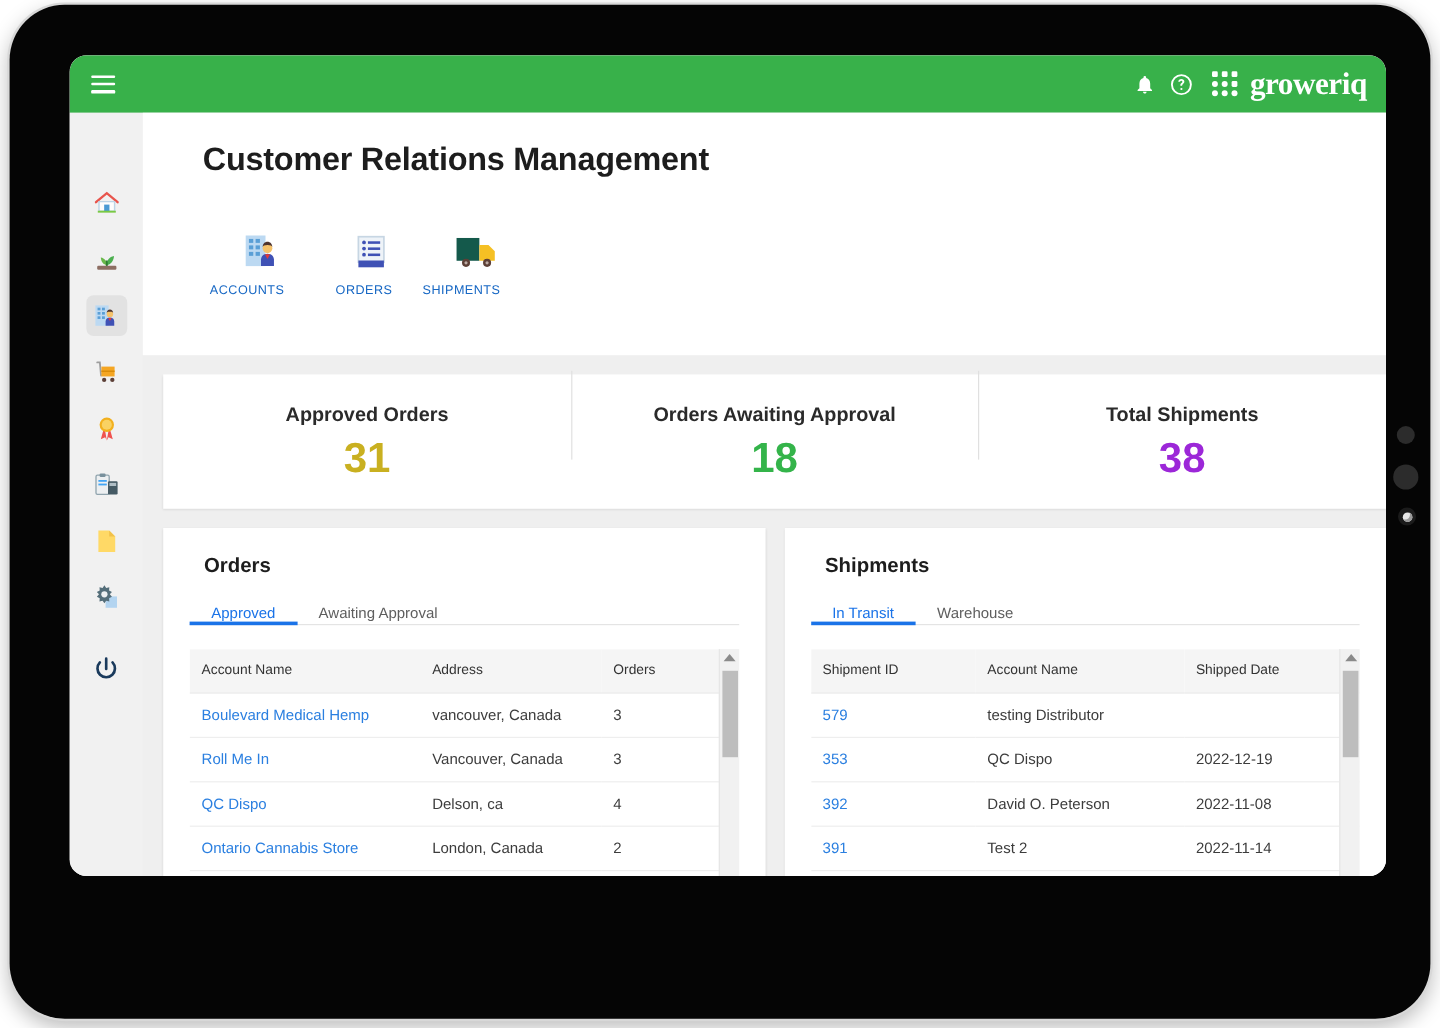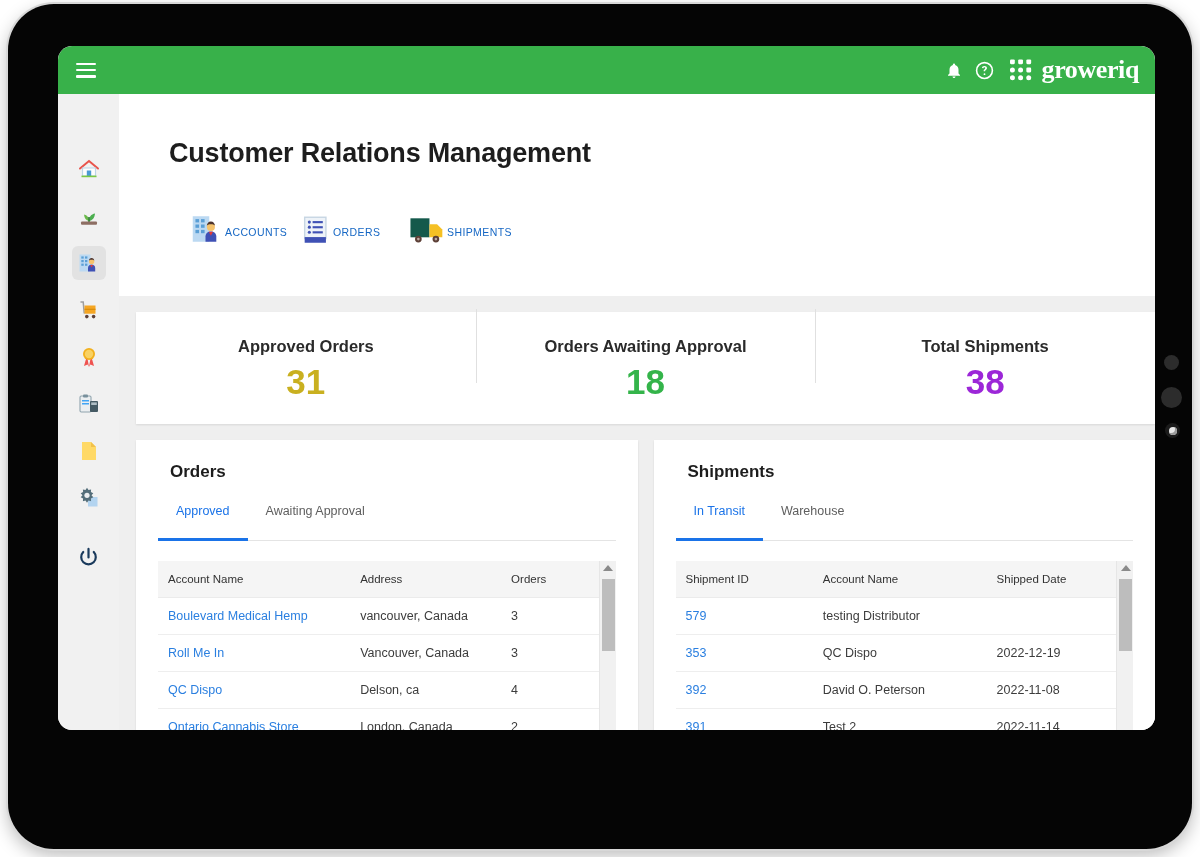--- a/index.html
+++ b/index.html
@@ -108,34 +108,33 @@
   .content {
     position: absolute;
     left: 61px; top: 48px;
     width: 1036px; height: 718px;
     background: #efefef;
   }
 
   .page-head {
     background: #ffffff;
     height: 202px;
-    padding: 44px 0 0 50px;
+    padding: 24px 0 0 50px;
   }
   .page-title {
     font-size: 27px;
     font-weight: 700;
     color: #1d1d1d;
     letter-spacing: -0.2px;
   }
   .shortcut-row { display: flex; gap: 22px; margin-top: 38px; }
   .shortcut {
     width: 68px;
-    display: flex; flex-direction: row; align-items: center;
+    display: flex; flex-direction: column; align-items: flex-end;
     cursor: pointer;
-    margin-left: 20px;
   }
   .shortcut .sc-icon { height: 40px; display: flex; align-items: flex-end; }
   .shortcut .sc-label {
     margin-top: 9px;
     font-size: 10.5px;
     color: #1667c4;
     letter-spacing: 0.4px;
     white-space: nowrap;
   }
 
@@ -191,21 +190,21 @@
     margin-left: 34px;
   }
   .tabs {
     display: flex;
     margin: 22px 22px 0 22px;
     border-bottom: 1px solid #e4e4e4;
   }
   .tab {
     font-size: 12.5px;
     color: #5e5e5e;
-    padding: 0 18px 20px 18px;
+    padding: 0 18px 0 18px;
     cursor: pointer;
     white-space: nowrap;
   }
   .tab.active {
     color: #1a73e8;
     border-bottom: 3px solid #1a73e8;
     margin-bottom: -1px;
   }
 
   .tbl-wrap {

